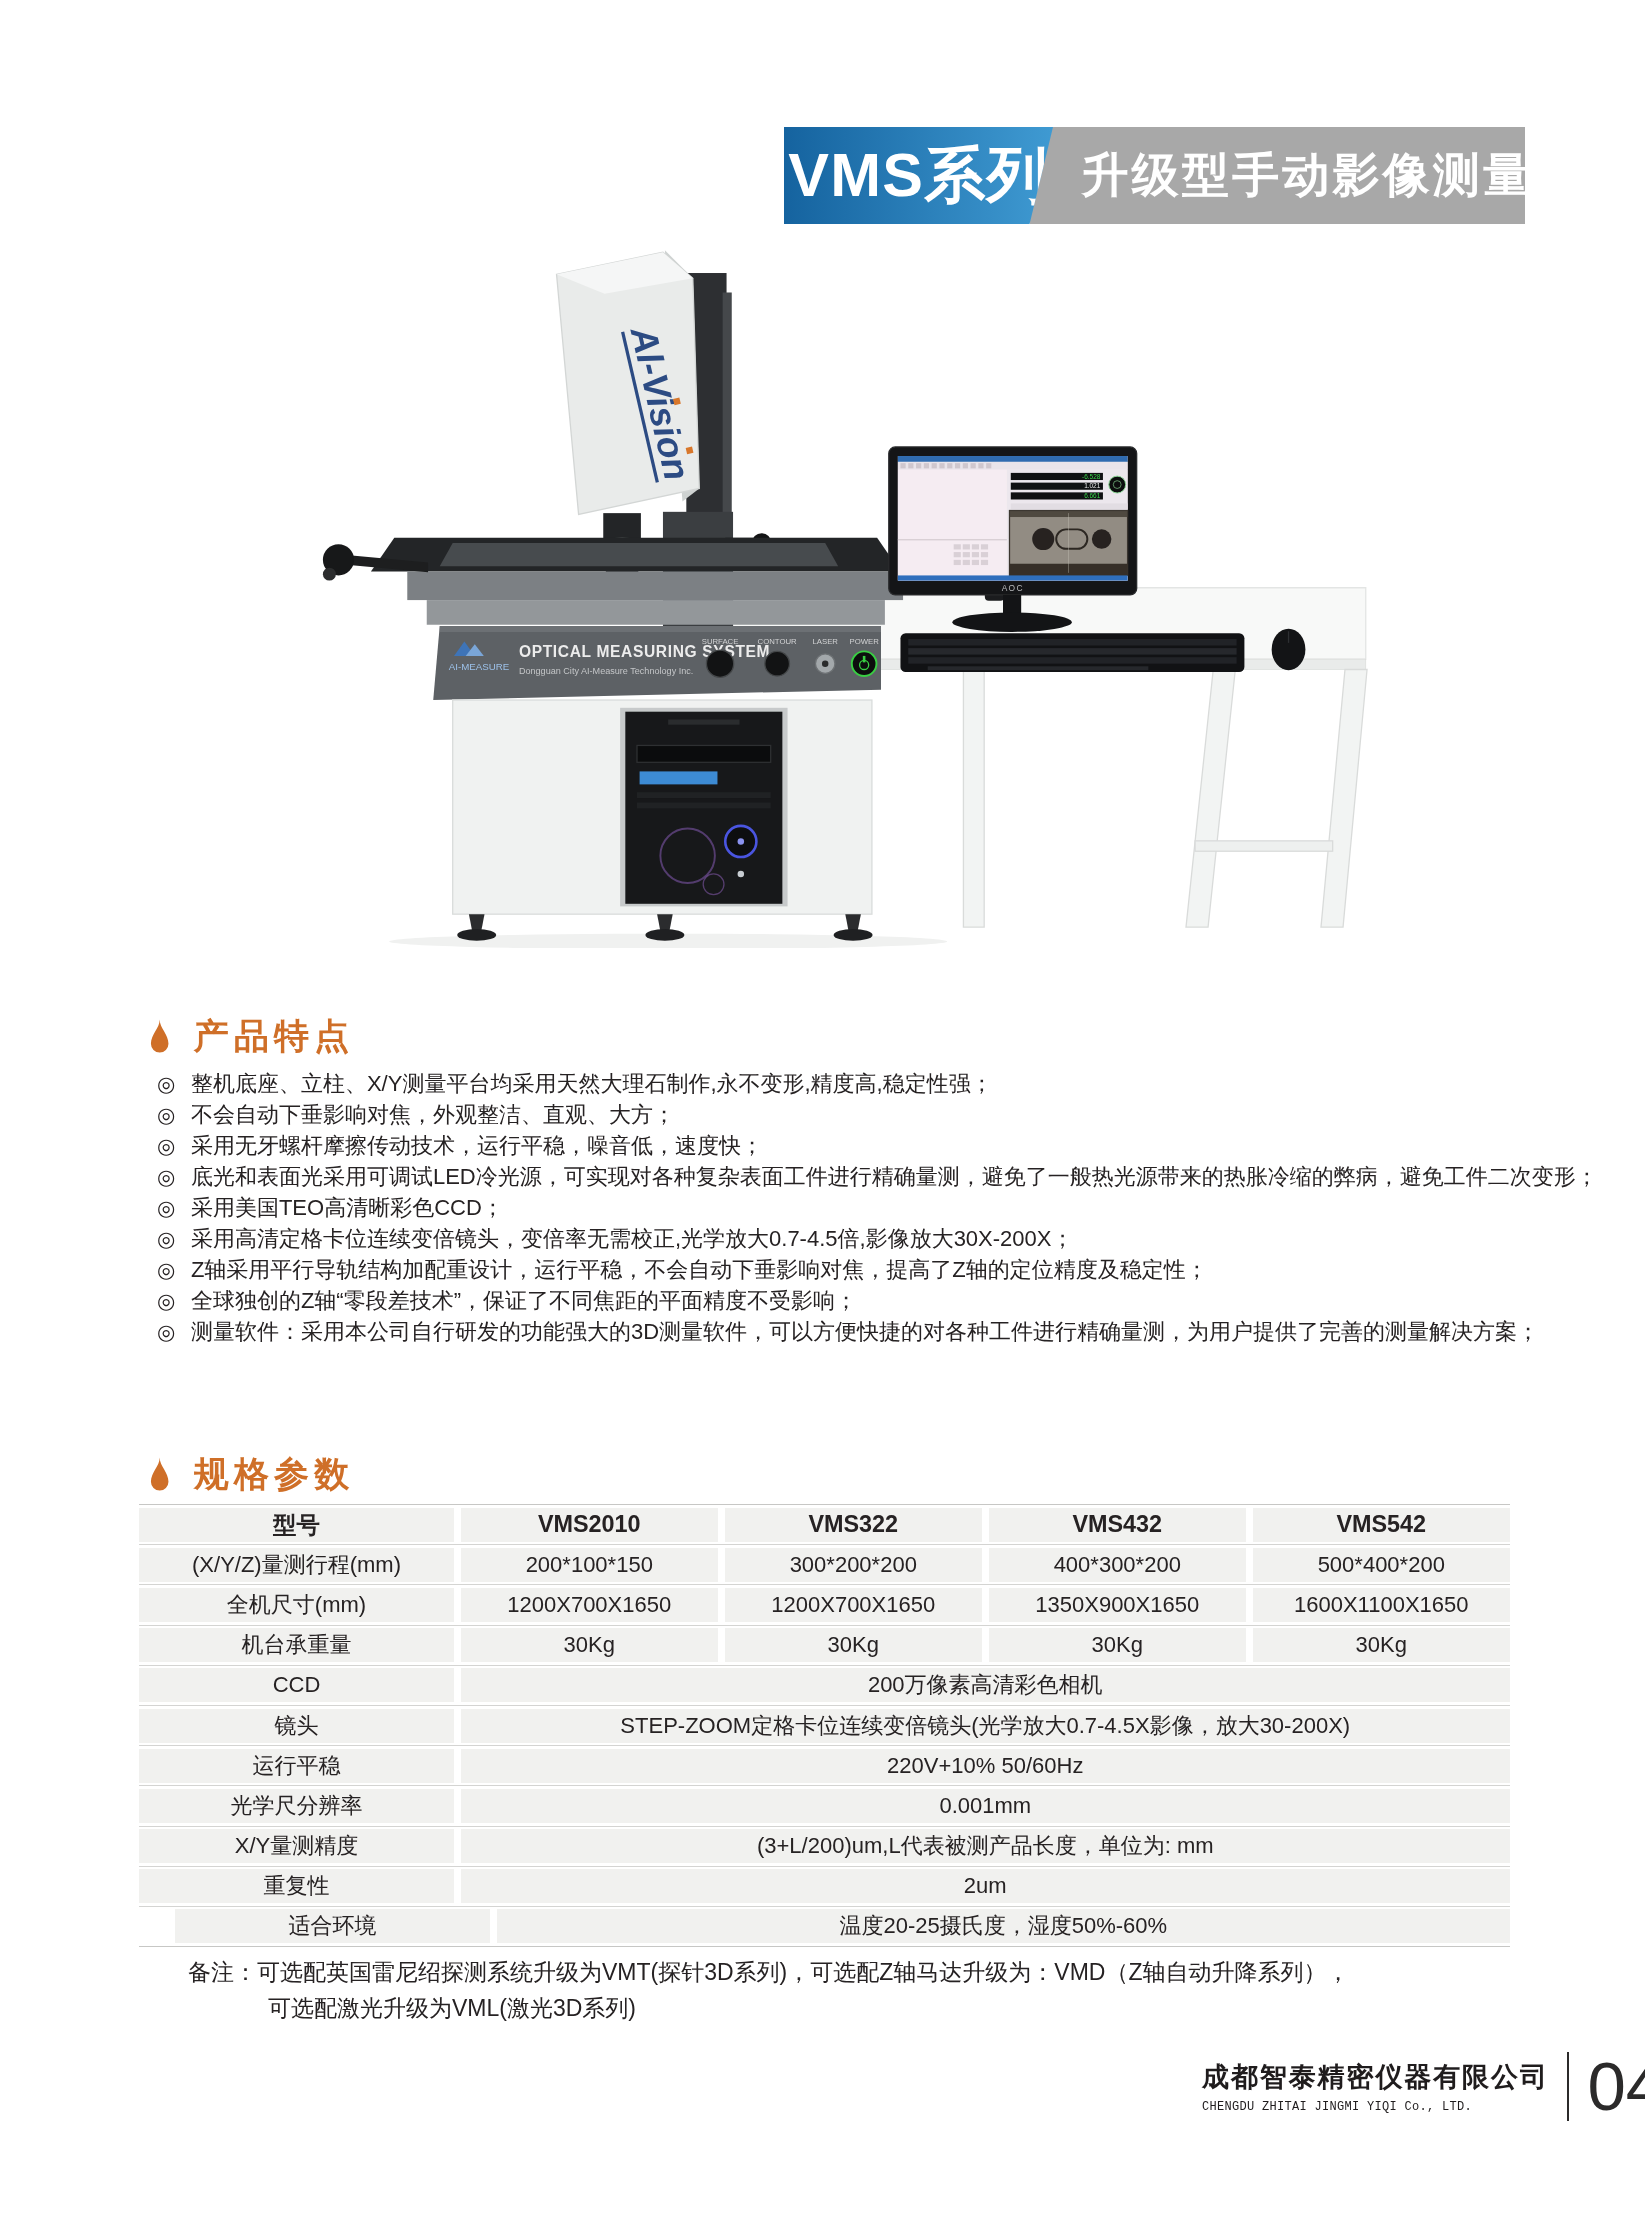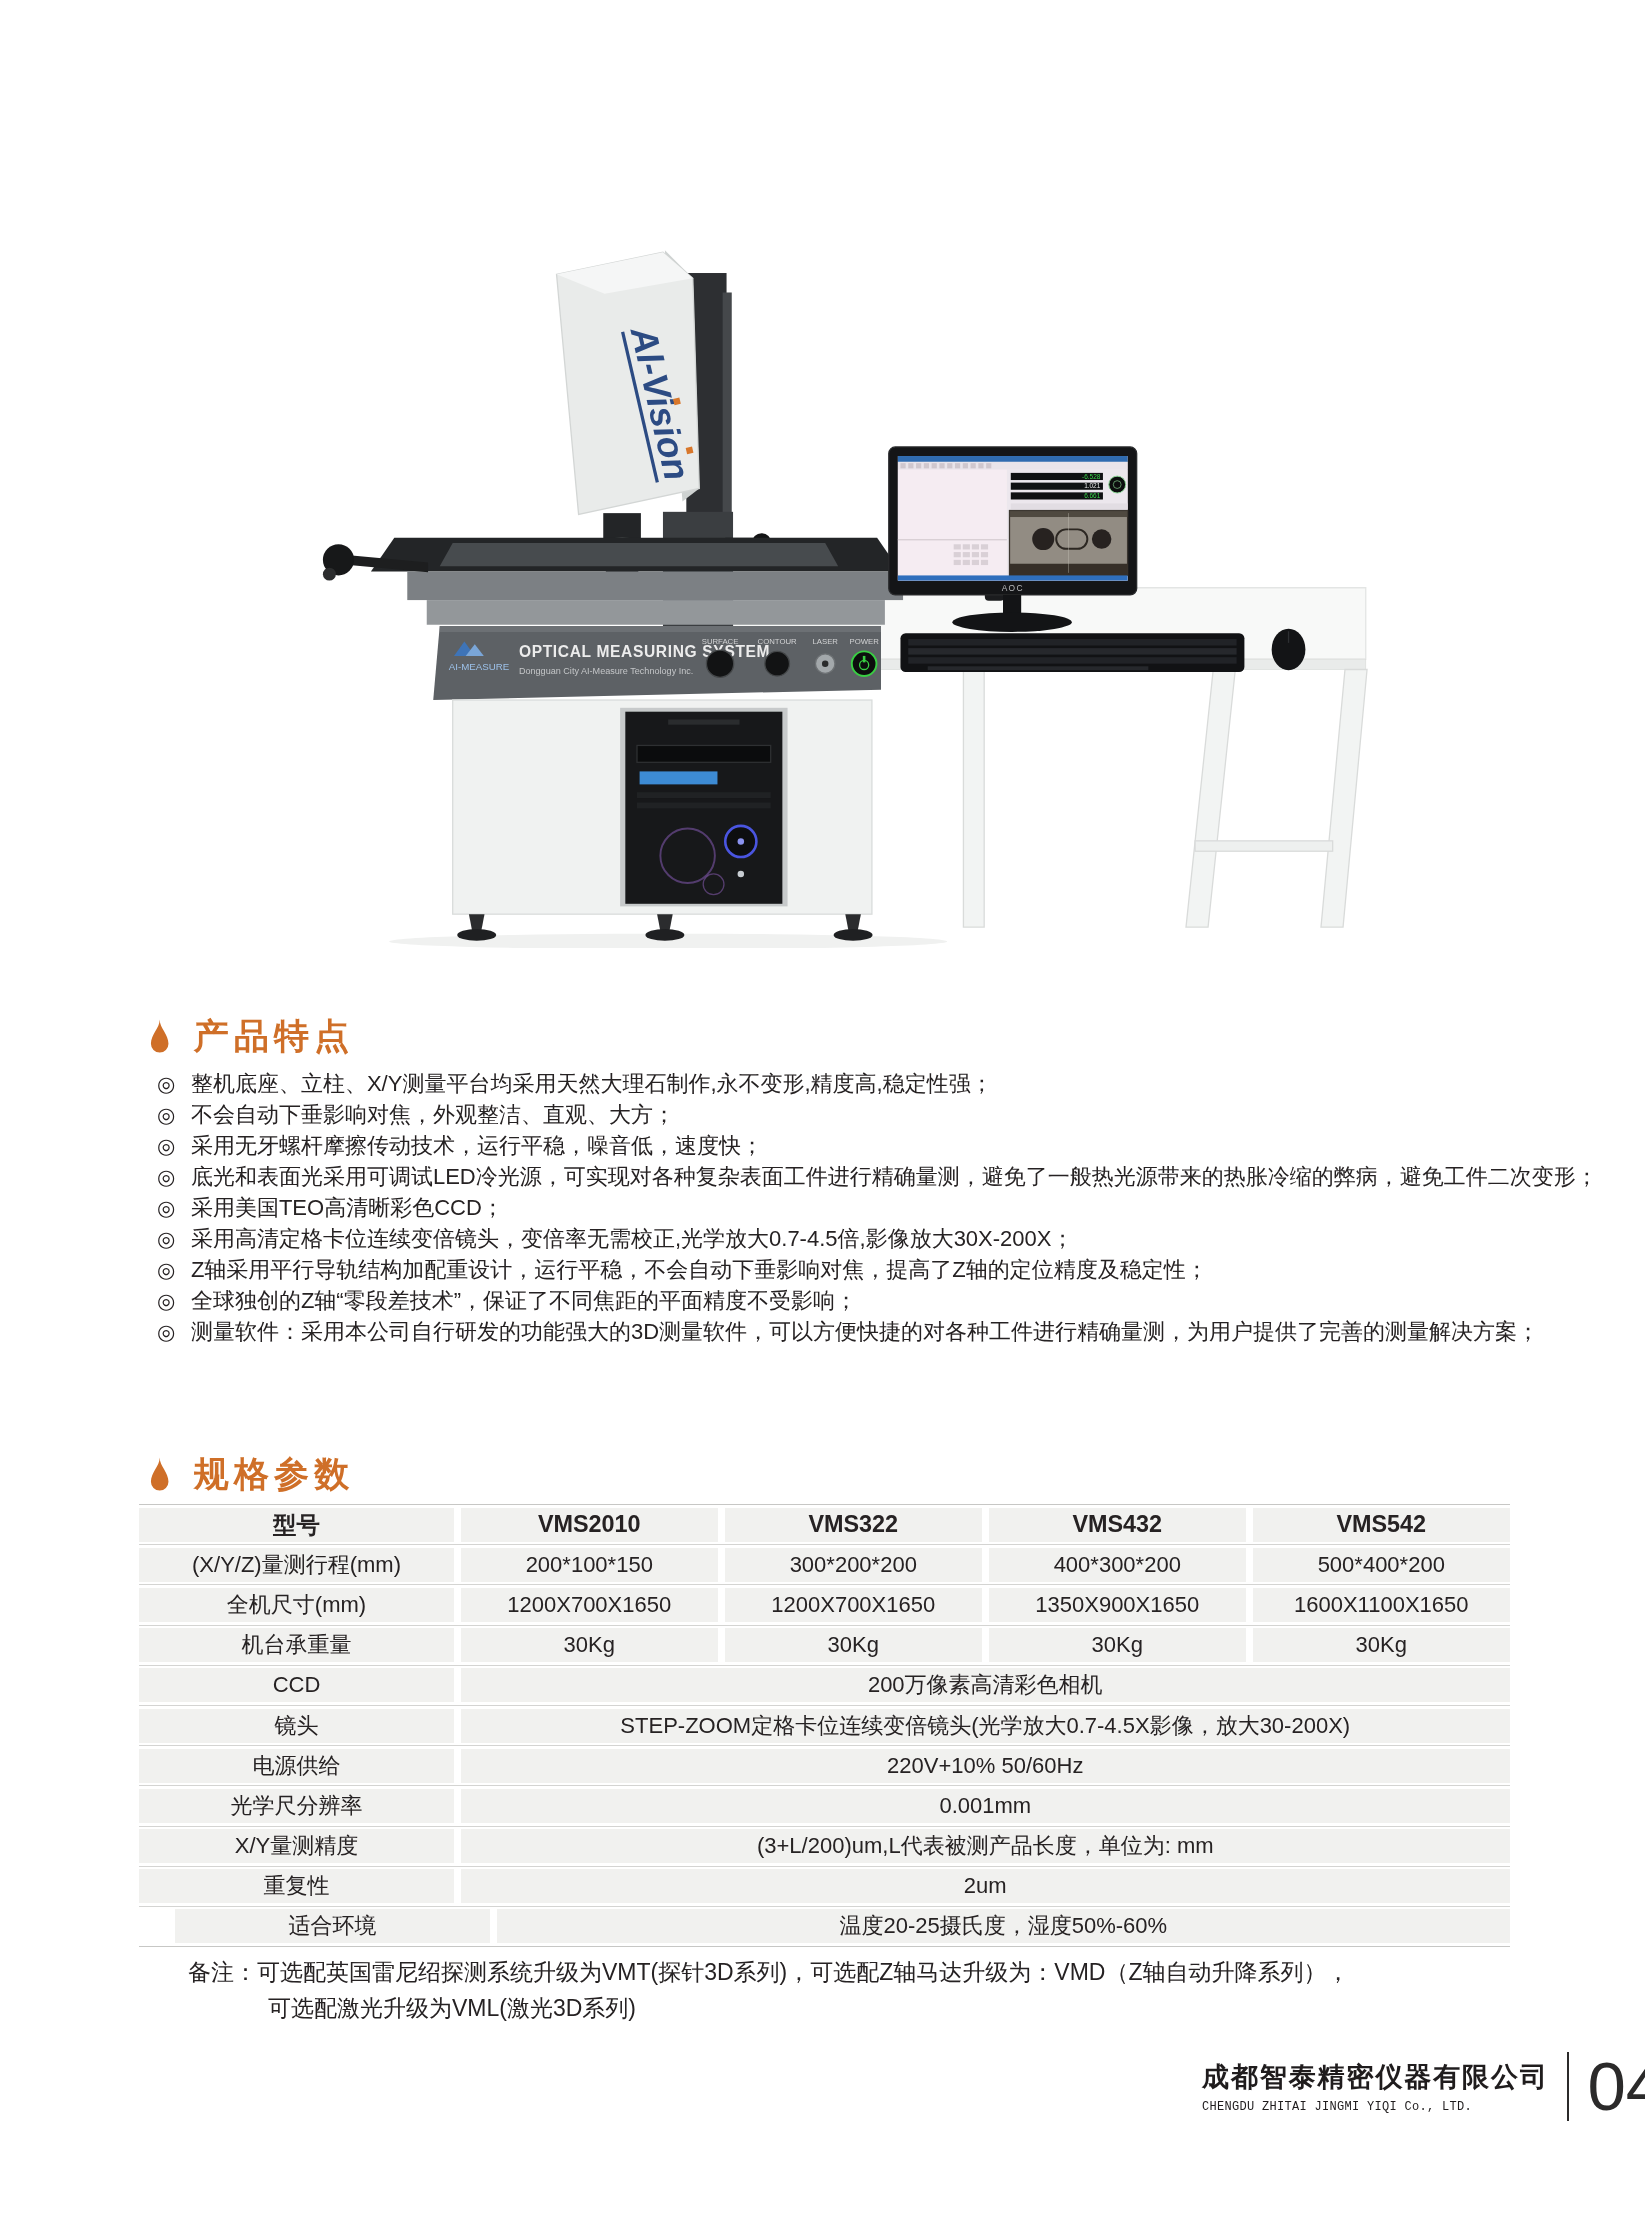--- a/index.html
+++ b/index.html
@@ -55,20 +55,28 @@
   .f-cn{font-size:27px;font-weight:bold;letter-spacing:1.9px;color:#1f1c1d;white-space:nowrap;}
   .f-en{font-size:12px;letter-spacing:0.3px;margin-top:5.2px;color:#1f1c1d;white-space:nowrap;}
   .f-bar{width:2.6px;height:69px;background:#2b2a2a;}
   .f-num{font-size:69px;color:#2b2a2a;line-height:1;}
 </style>
 </head>
 <body>
 
 <div class="page">
 
+  <div class="banner">
+    <div class="banner-blue">
+      <span>VMS系列</span>
+    </div>
+    <div class="banner-gray">
+      <span>升级型手动影像测量仪</span>
+    </div>
+  </div>
 
   <svg class="photo" viewBox="0 0 1880 1100" xmlns="http://www.w3.org/2000/svg">
 
     <ellipse cx="800" cy="1090" rx="430" ry="12" fill="#f0f1f0"></ellipse>
 
     <g>
       <polygon points="900,545 1875,545 1875,655 900,655" fill="#f8f9f8" stroke="#e3e5e4" stroke-width="2"></polygon>
       <rect x="900" y="655" width="975" height="16" fill="#e9ebea" stroke="#d8dad9" stroke-width="1"></rect>
       <polygon points="1255,671 1287,671 1287,1068 1255,1068" fill="#f2f4f3" stroke="#d9dbda" stroke-width="2"></polygon>
       <polygon points="1640,671 1674,671 1632,1068 1598,1068" fill="#f2f4f3" stroke="#d9dbda" stroke-width="2"></polygon>
@@ -322,21 +330,21 @@
     </div>
     <div class="srow">
       <div class="scell lbl">CCD</div>
       <div class="scell val">200万像素高清彩色相机</div>
     </div>
     <div class="srow">
       <div class="scell lbl">镜头</div>
       <div class="scell val">STEP-ZOOM定格卡位连续变倍镜头(光学放大0.7-4.5X影像，放大30-200X)</div>
     </div>
     <div class="srow">
-      <div class="scell lbl">电源供给</div>
+      <div class="scell lbl">运行平稳</div>
       <div class="scell val">220V+10% 50/60Hz</div>
     </div>
     <div class="srow">
       <div class="scell lbl">光学尺分辨率</div>
       <div class="scell val">0.001mm</div>
     </div>
     <div class="srow">
       <div class="scell lbl">X/Y量测精度</div>
       <div class="scell val">(3+L/200)um,L代表被测产品长度，单位为: mm</div>
     </div>

